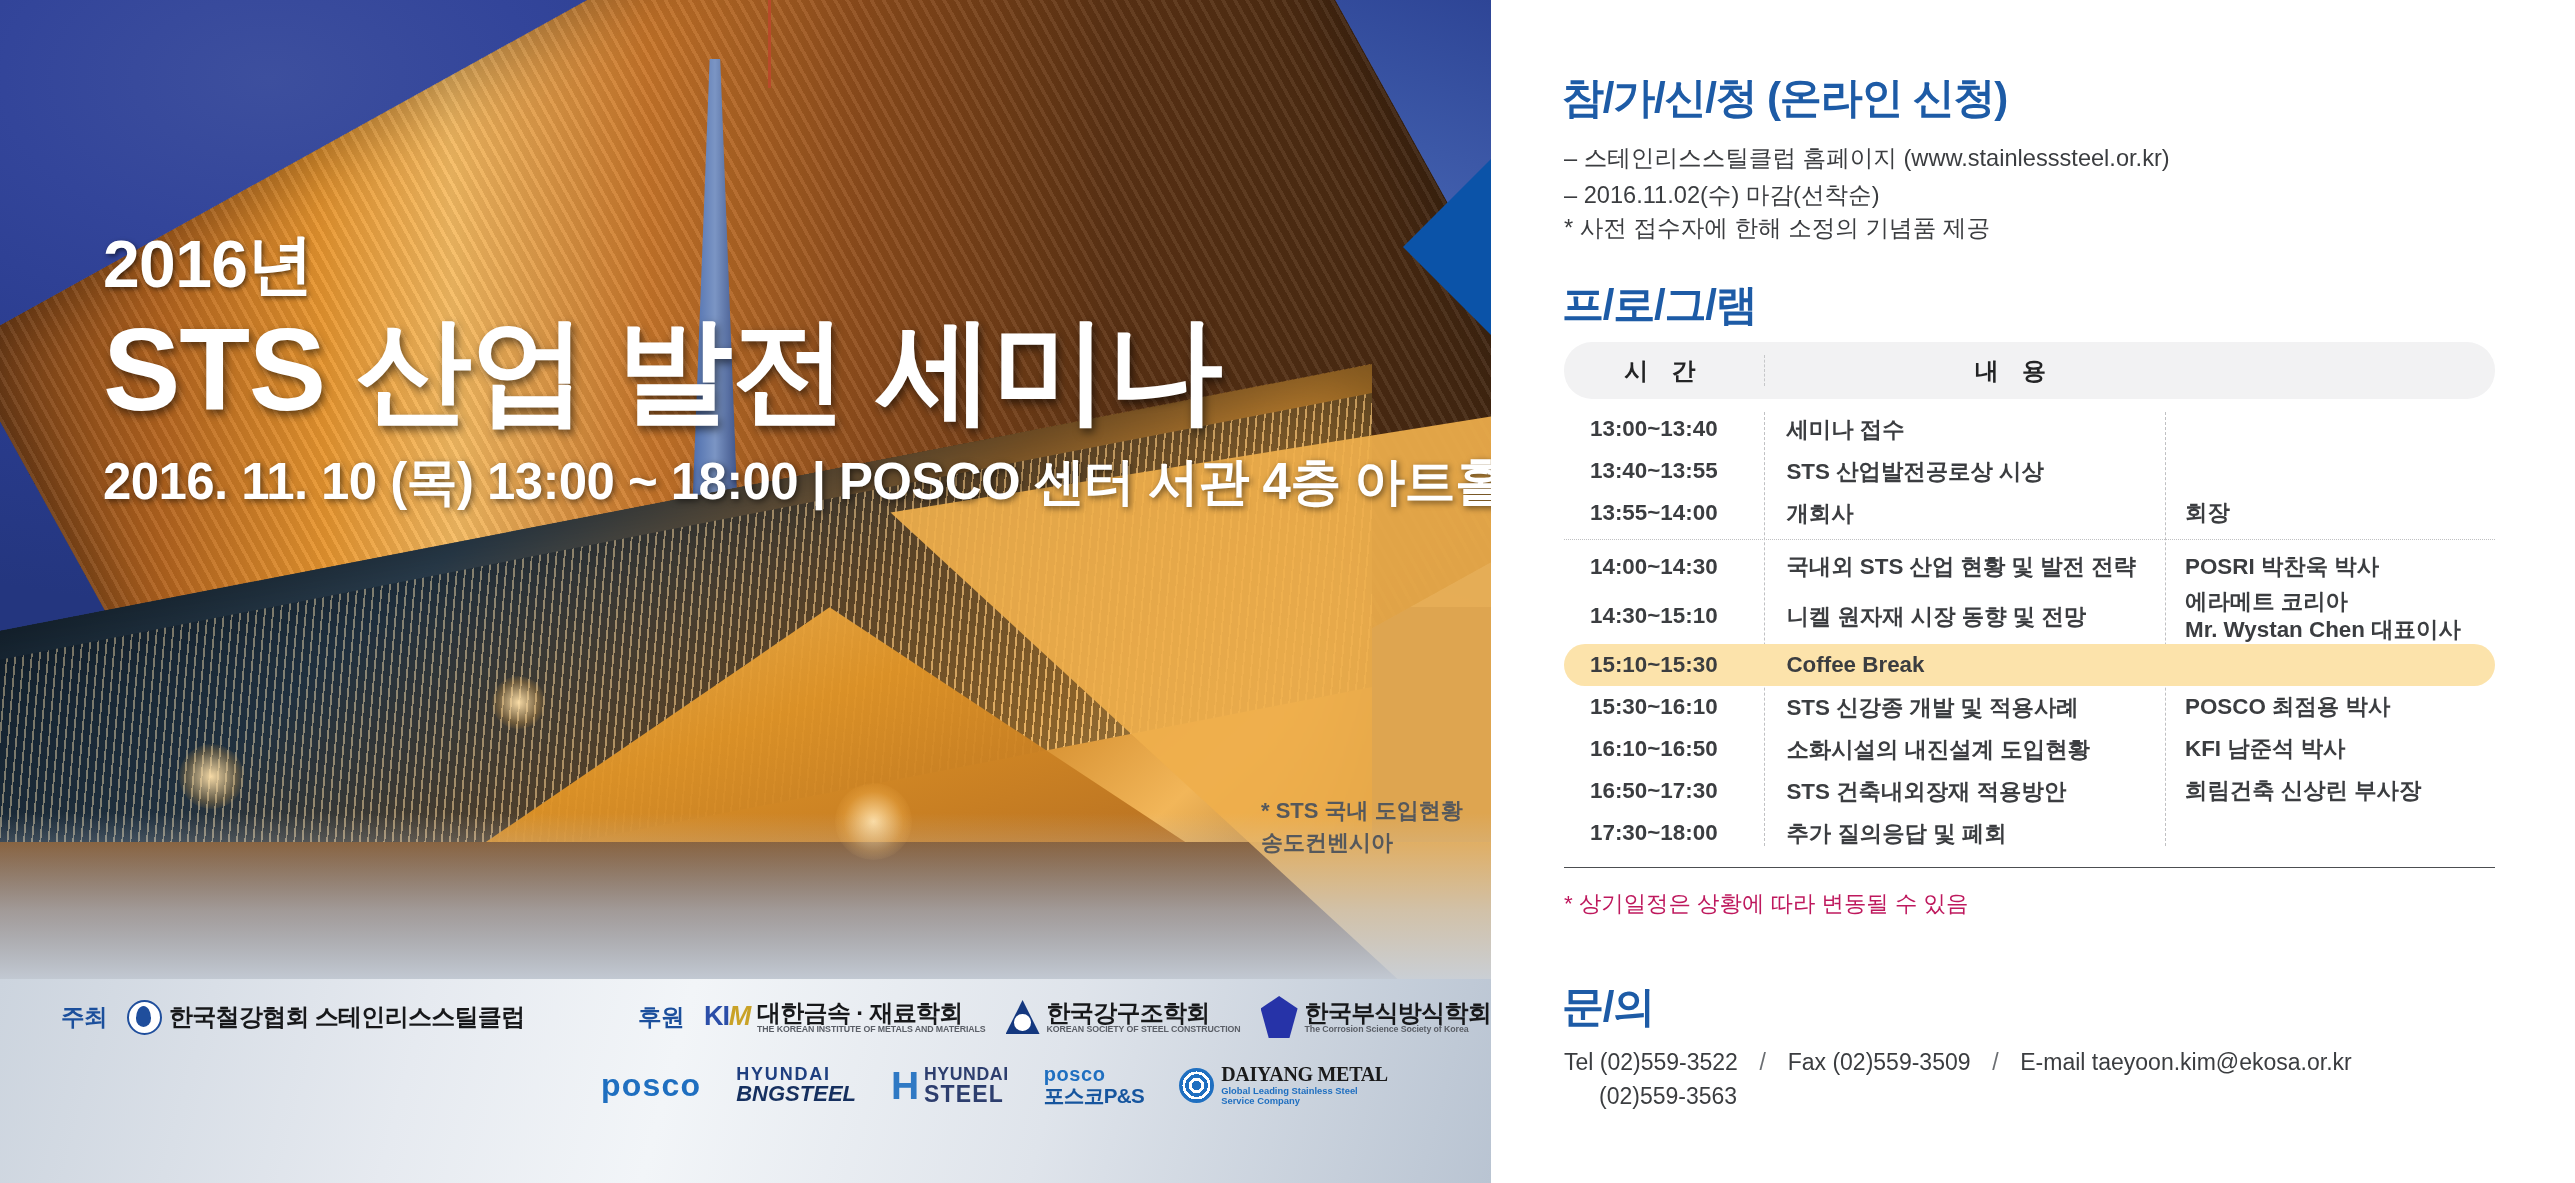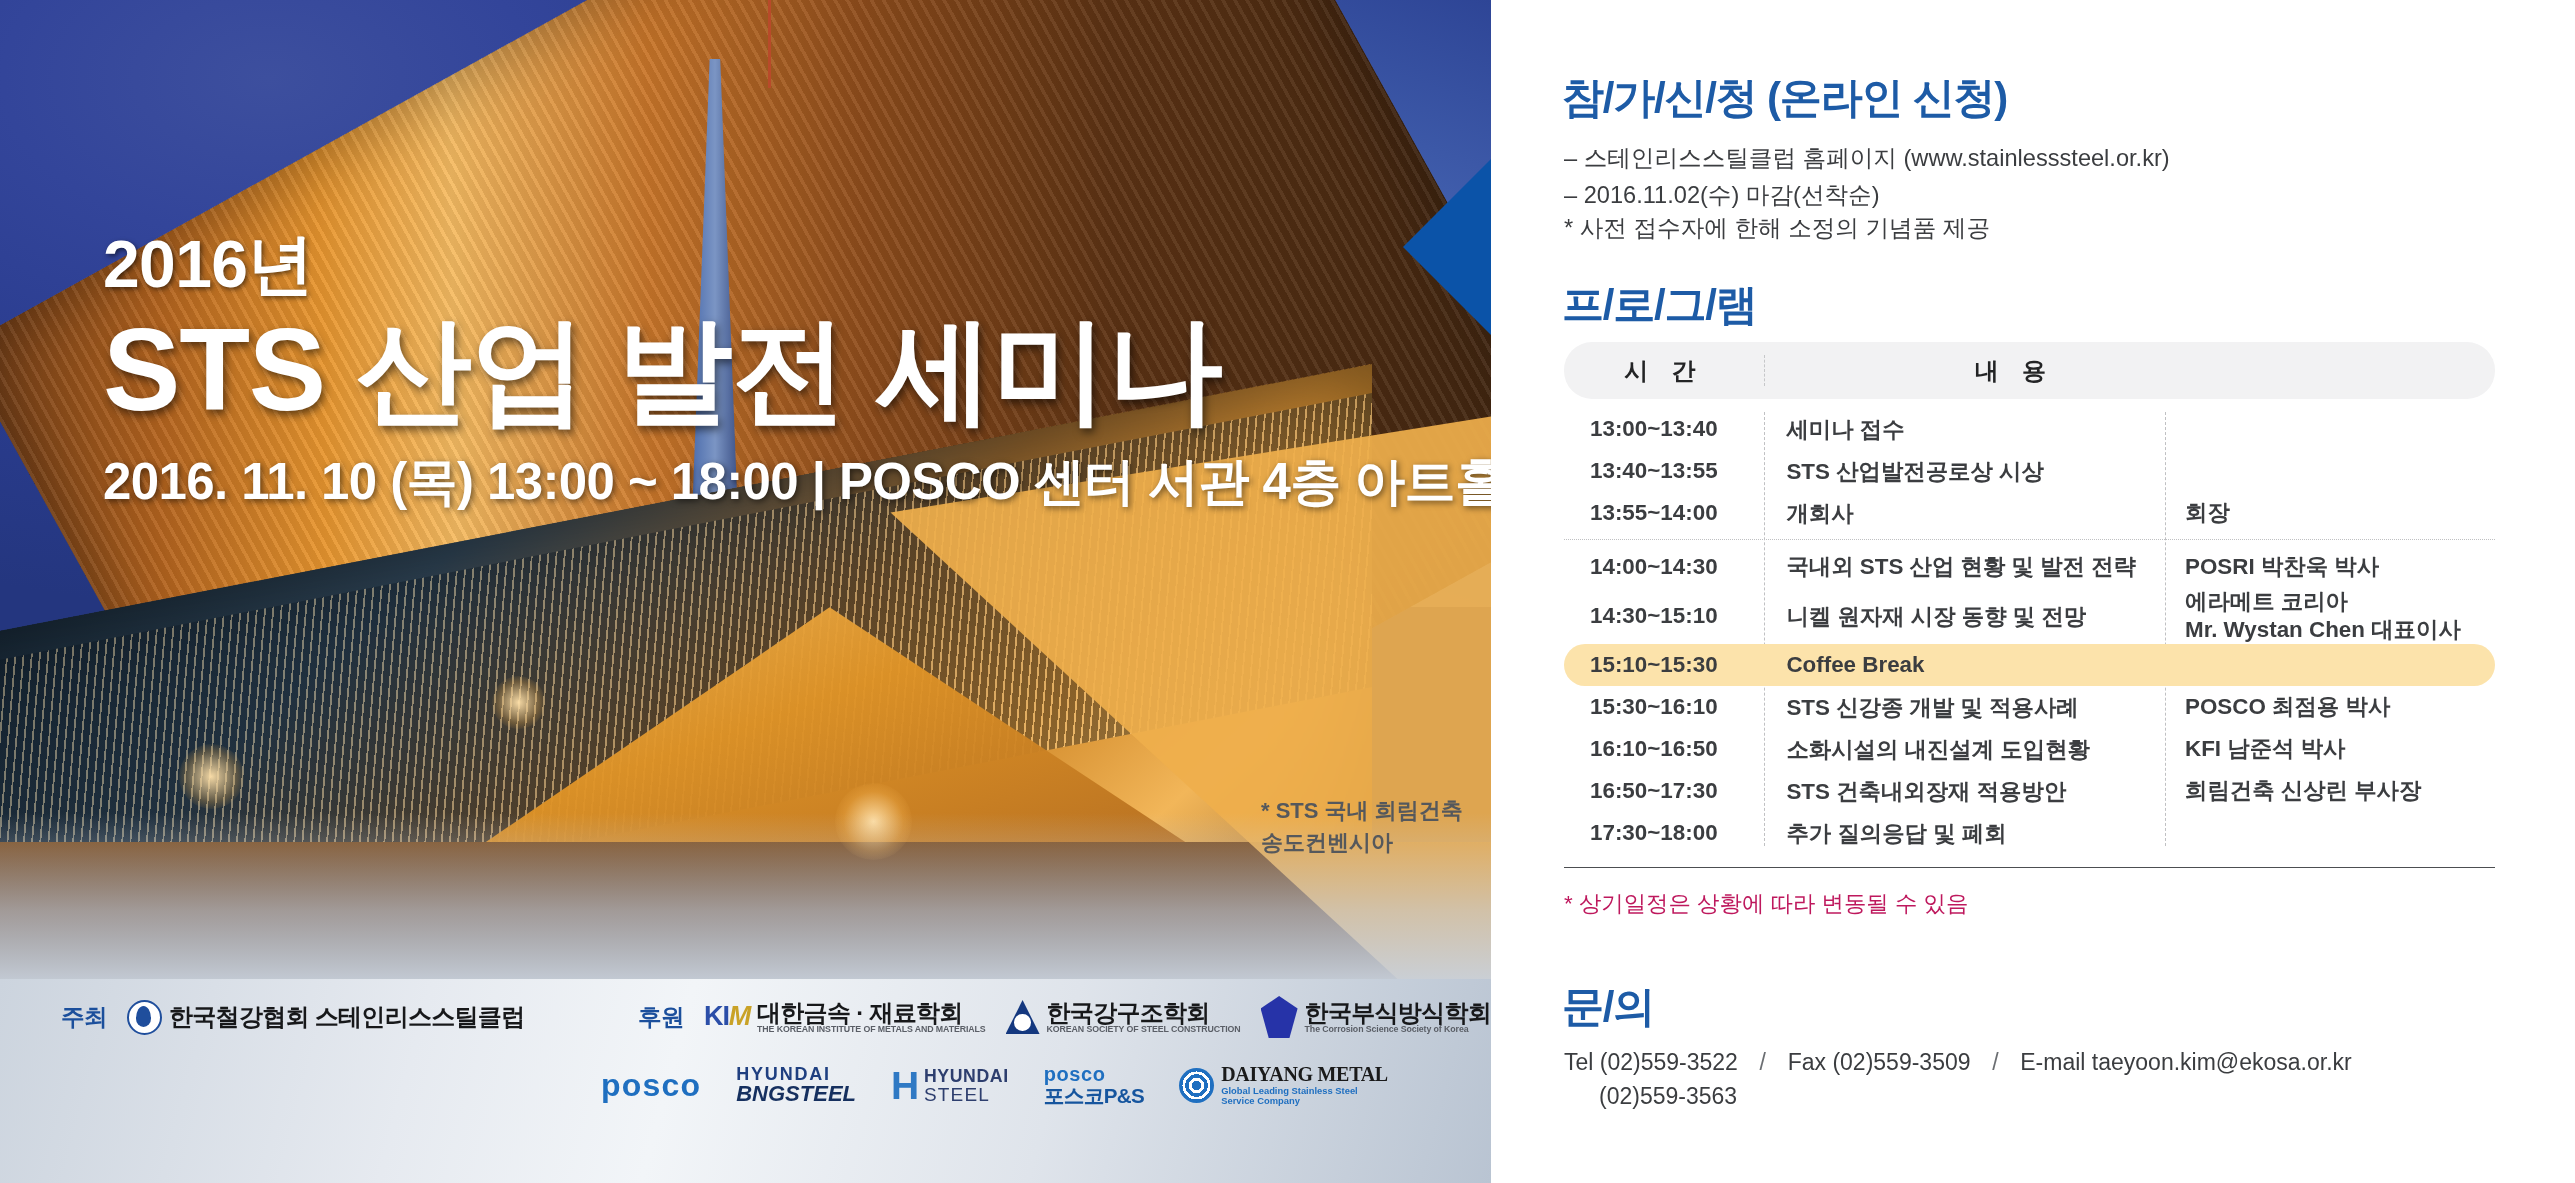--- a/index.html
+++ b/index.html
@@ -226,21 +226,21 @@
 
   .brand { white-space: nowrap; flex: 0 0 auto; }
   .posco-word { font-size: 32px; font-weight: 800; color:#1f6fc0; letter-spacing: 1.2px; }
   .bng-stack { display:flex; flex-direction:column; line-height:1.0; }
   .bng-top { font-size: 18px; font-weight: 800; color:#1f3f80; letter-spacing: 1.8px; }
   .bng-bot { font-size: 22px; font-weight: 800; color:#16305f; font-style: italic; letter-spacing: 0px; }
   .hstl { display:flex; align-items:center; gap:4.7px; }
   .h-mark { font-size: 39px; font-weight: 800; color:#2f79c4; line-height:.85; }
   .hstl-stack { display:flex; flex-direction:column; line-height:1.02; }
   .hstl-top { font-size: 17.7px; font-weight: 800; color:#2d3e6e; letter-spacing:0.6px; }
-  .hstl-bot { font-size: 19px; font-weight: 400; color:#2d3e6e; letter-spacing:1.2px; }
+  .hstl-bot { font-size: 23px; font-weight: 700; color:#2d3e6e; letter-spacing:1.2px; }
   .pns-stack { display:flex; flex-direction:column; line-height:1.05; }
   .pns-top { font-size: 20px; font-weight: 800; color:#1f6fc0; letter-spacing:0.6px; }
   .pns-bot { font-size: 20.6px; font-weight: 800; color:#16559e; letter-spacing:-0.6px; }
   .dy { display:flex; align-items:center; gap:7px; }
   .dy-mark {
     width:35px; height:35px; border-radius:50%; flex:0 0 auto;
     background:
       radial-gradient(circle, #1f6fc0 0 4.7px, #ffffff 4.7px 7.7px, #1f6fc0 7.7px 11.2px,
       #ffffff 11.2px 14px, #1f6fc0 14px 17.7px);
     position:relative;
@@ -339,21 +339,21 @@
     <div class="photo-fade"></div>
     <div class="bottom-band"></div>
 
     <div class="title-block">
       <div class="year">2016년</div>
       <div class="main-title">STS 산업 발전 세미나</div>
       <div class="subtitle">2016. 11. 10 (목) 13:00 ~ 18:00 | POSCO 센터 서관 4층 아트홀</div>
     </div>
 
     <div class="photo-caption">
-      <div>* STS 국내 희림건축</div>
+      <div>* STS 국내 도입현황</div>
       <div>송도컨벤시아</div>
     </div>
 
     <div class="sponsors">
 
       <div class="sponsor-row r1">
         <span class="role-label">주최</span>
         <div class="org">
           <span class="seal"></span>
           <span class="org-name-ko">한국철강협회 스테인리스스틸클럽</span>

